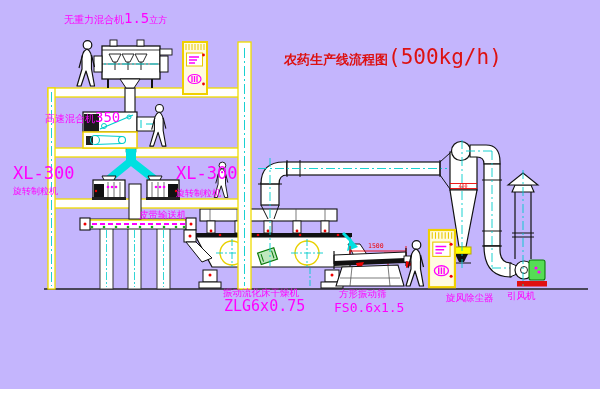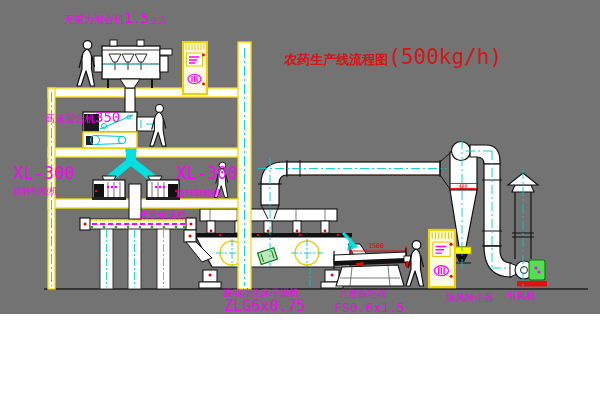--- a/index.html
+++ b/index.html
@@ -1,16 +1,16 @@
 <!DOCTYPE html>
 <html><head>
 <meta charset="utf-8">
 <style>
   html,body{margin:0;padding:0;background:#fff;}
-  .canvas{position:relative;width:600px;height:314px;background:#737373;overflow:hidden;
+  .canvas{position:relative;width:600px;height:389px;background:#c4b5fd;overflow:hidden;
           font-family:"DejaVu Sans",sans-serif;}
   svg{display:block}
   text{user-select:none}
   .cn{font-family:"DejaVu Sans",sans-serif;}
   .cad{font-family:"DejaVu Sans Mono",monospace;}
 </style>
 </head>
 <body>
 
 <div class="canvas">

